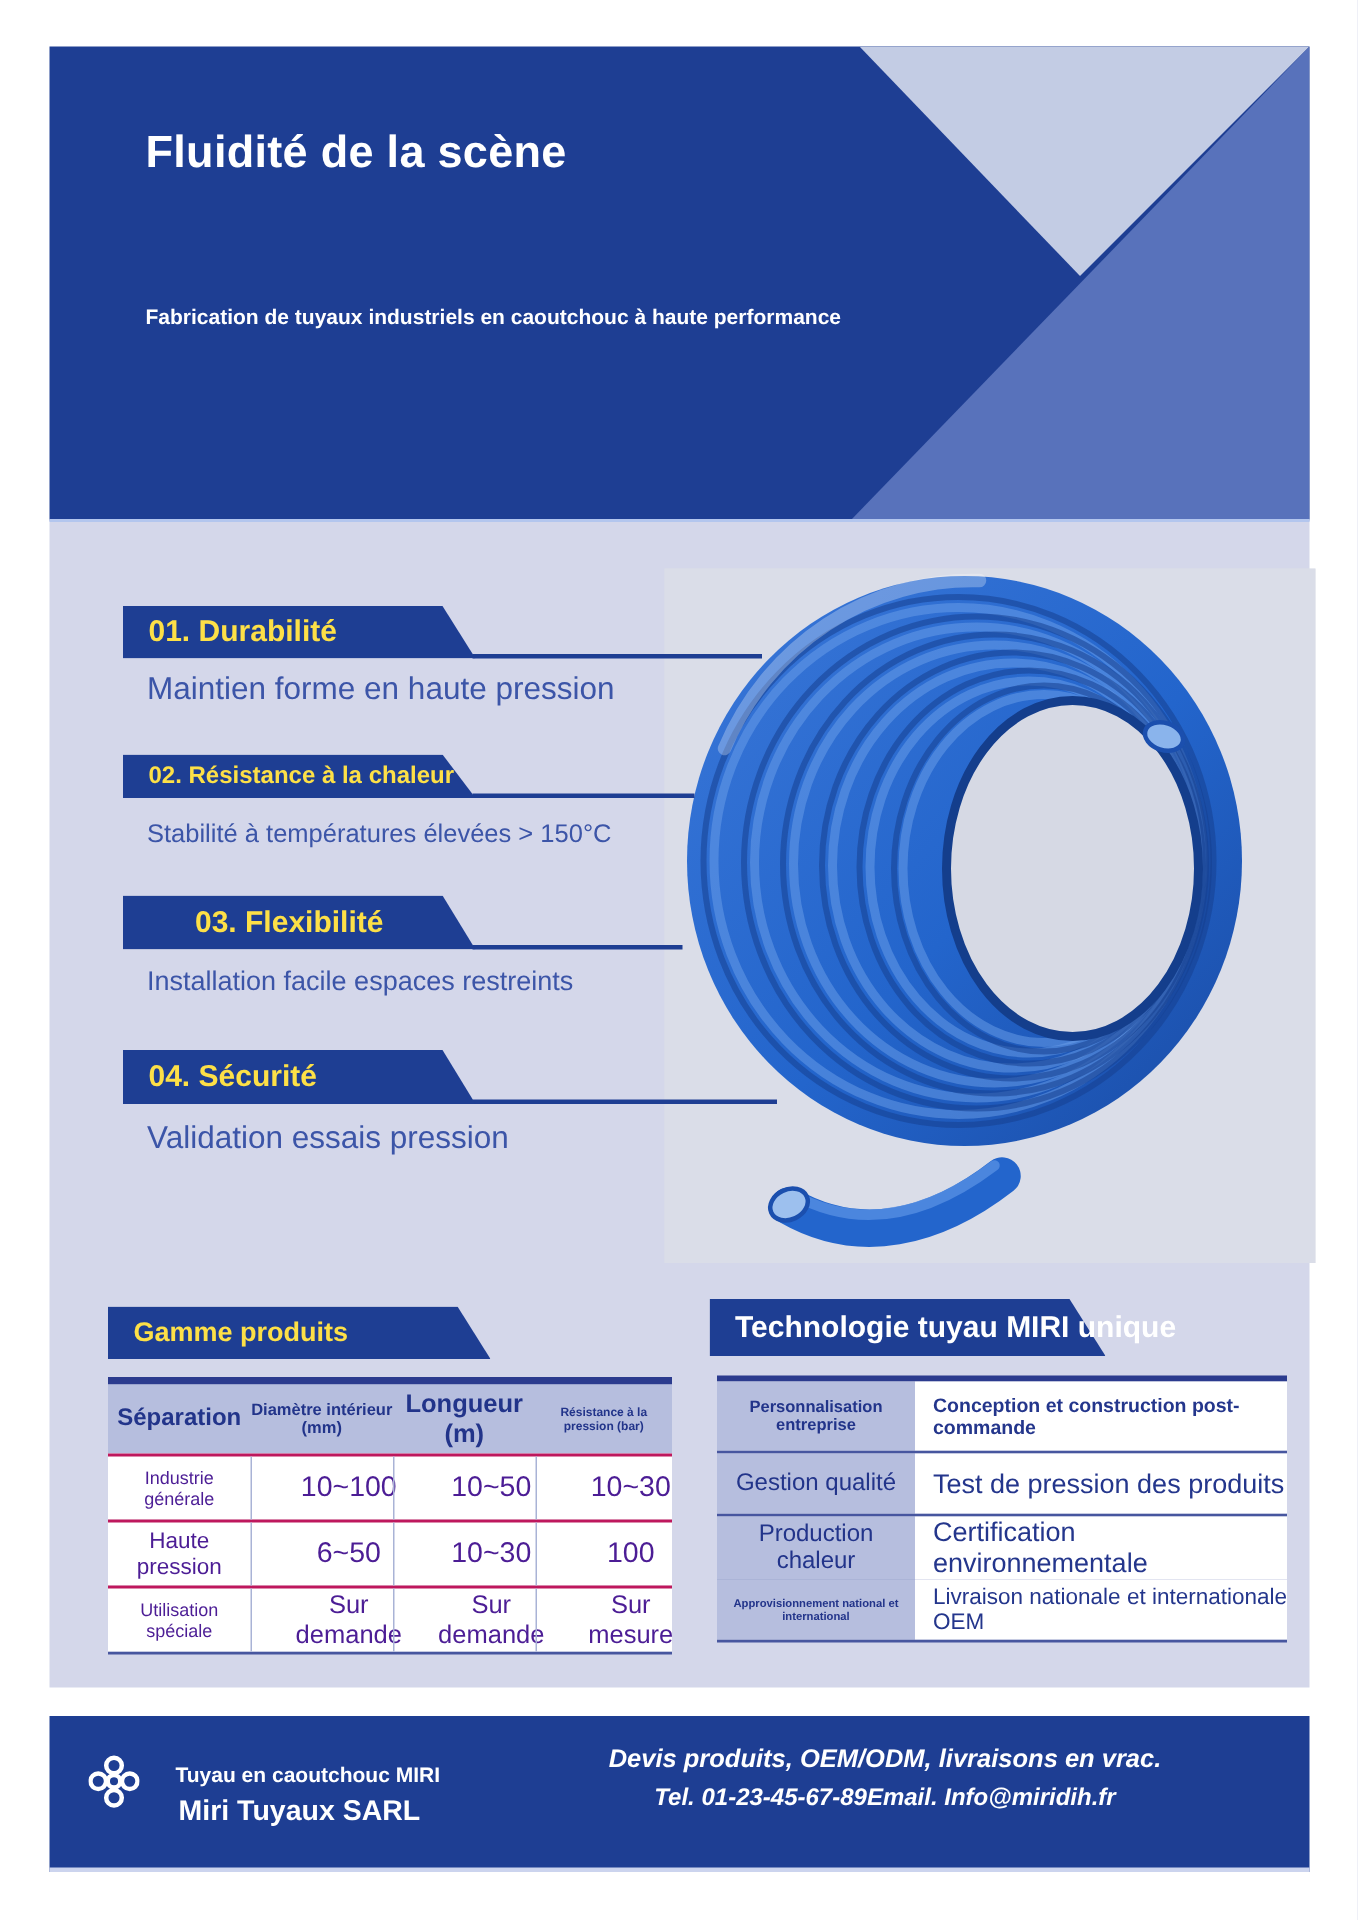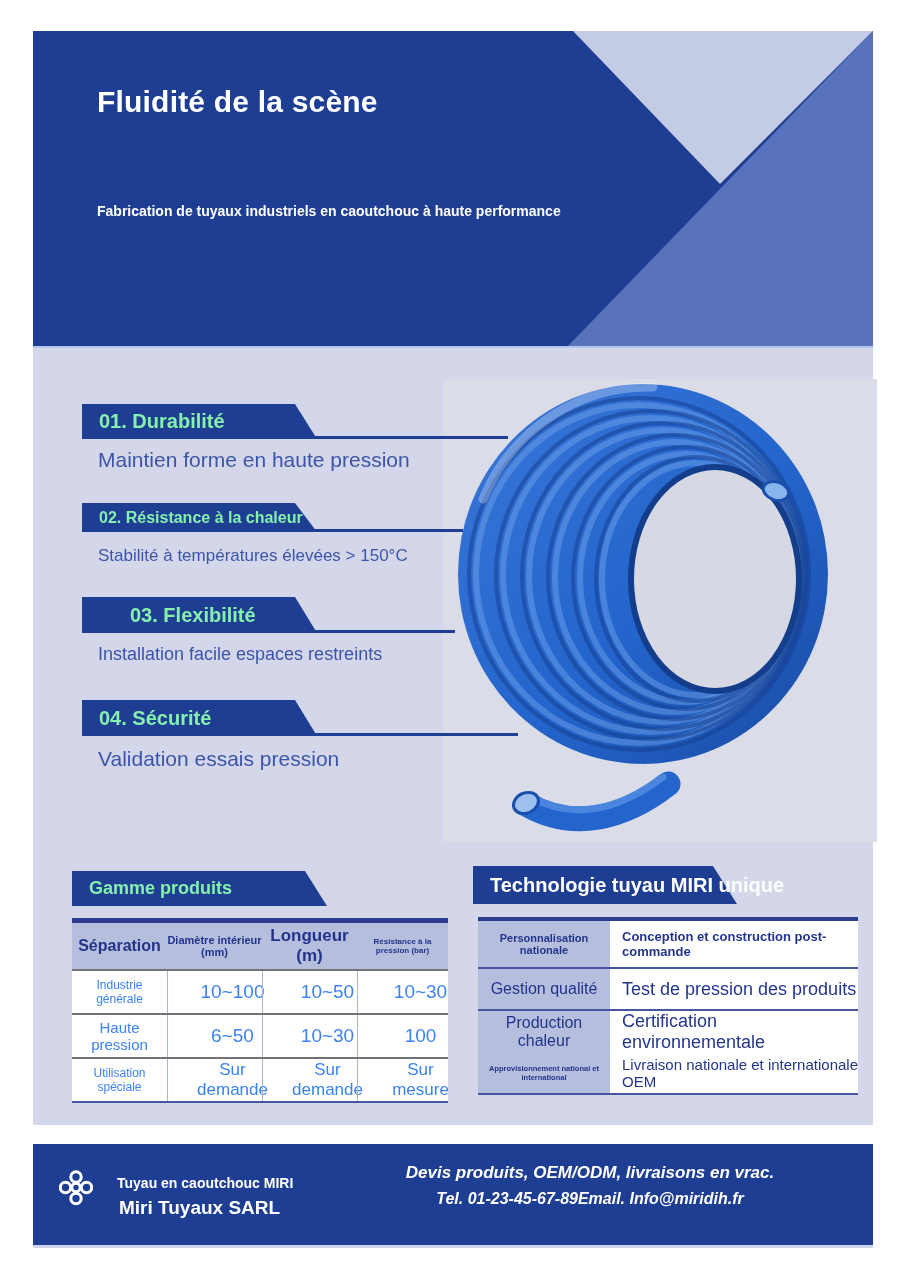--- a/index.html
+++ b/index.html
@@ -13,21 +13,21 @@
   .tri-med { position:absolute; left:534px; top:0; width:306px; height:316px; background:#5872bb;
              clip-path:polygon(100% 0, 100% 100%, 0 100%); }
   .header-title { position:absolute; left:64px; top:54px; color:#ffffff; font-size:30px; font-weight:700; letter-spacing:.2px; }
   .header-subtitle { position:absolute; left:64px; top:172px; color:#ffffff; font-size:14px; font-weight:700; }
 
   
   .main { position:absolute; left:33px; top:346px; width:840px; height:779px; background:#d4d7ea; border-top:2px solid #b3c6ee; }
 
   .photo { position:absolute; left:410px; top:31px; width:434px; height:463px; background:#dadde8; }
 
-  .banner { position:absolute; background:#1e3e93; color:#86efac; font-weight:700;
+  .banner { position:absolute; background:#1e3e93; color:#fde047; font-weight:700;
             display:flex; align-items:center; padding-left:17px;
             clip-path:polygon(0 0, calc(100% - 22px) 0, 100% 100%, 0 100%); z-index:3; white-space:nowrap; }
   .connector { position:absolute; height:3px; background:#1e3e93; z-index:2; }
   .feature-desc { position:absolute; color:#3c55a8; z-index:3; white-space:nowrap; }
 
   .b1 { left:49px; top:56px;  width:235px; height:35px; font-size:20px; }
   .b2 { left:49px; top:155px; width:235px; height:29px; font-size:16px; }
   .b3 { left:49px; top:249px; width:235px; height:36px; font-size:20px;padding-left:48px; }
   .b4 { left:49px; top:352px; width:235px; height:36px; font-size:20px;align-items:center; }
   .l1 { left:282px; top:88px;  width:193px; }
@@ -41,21 +41,21 @@
 
   
   .gamme-banner { left:39px; top:523px; width:255px; height:35px; font-size:18px; }
   .pt { position:absolute; left:39px; top:570px; width:376px; border-top:5px solid #2b3b8e; border-bottom:2px solid #47569f; }
   .pt-row { display:grid; grid-template-columns:95px 95px 95px 91px; align-items:center; text-align:center; }
   .pt-head { height:46px; background:#b6bede; color:#22348a; font-weight:700; }
   .pt-head .cell:nth-child(1){ font-size:16px; }
   .pt-head .cell:nth-child(2){ font-size:11px; }
   .pt-head .cell:nth-child(3){ font-size:17px; }
   .pt-head .cell:nth-child(4){ font-size:8px; }
-  .pt-body { height:44px; background:#ffffff; color:#3b82f6; border-top:2px solid #737373; }
+  .pt-body { height:44px; background:#ffffff; color:#4c1d95; border-top:2px solid #be185d; }
   .pt-body .cell { display:flex; align-items:center; justify-content:center; height:100%; }
   .pt-body .cell + .cell { border-left:1px solid #a9b3d6; }
   .pt-body .cell:nth-child(1){ font-size:12px; }
   .pt-body .cell:nth-child(n+2){ font-size:19px;padding-left:35px; }
   .pt-body.r2 .cell:nth-child(1){ font-size:15px; }
   .pt-body.r3 .cell:nth-child(n+2){ font-size:17px; }
 
   
   .tech-banner-shape { position:absolute; left:440px; top:518px; width:264px; height:38px; background:#1e3e93;
             clip-path:polygon(0 0, calc(100% - 24px) 0, 100% 100%, 0 100%); z-index:3; }
@@ -190,21 +190,21 @@
         <div class="cell">Sur demande</div>
         <div class="cell">Sur demande</div>
         <div class="cell">Sur mesure</div>
       </div>
     </div>
 
     <div class="tech-banner-shape"></div>
     <div class="tech-banner-title">Technologie tuyau MIRI unique</div>
     <div class="tt">
       <div class="tt-row r1">
-        <div class="tt-label">Personnalisation nationale</div>
+        <div class="tt-label">Personnalisation entreprise</div>
         <div class="tt-value">Conception et construction post-commande</div>
       </div>
       <div class="tt-row r2">
         <div class="tt-label">Gestion qualité</div>
         <div class="tt-value">Test de pression des produits</div>
       </div>
       <div class="tt-row r3">
         <div class="tt-label">Production chaleur</div>
         <div class="tt-value">Certification environnementale</div>
       </div>

